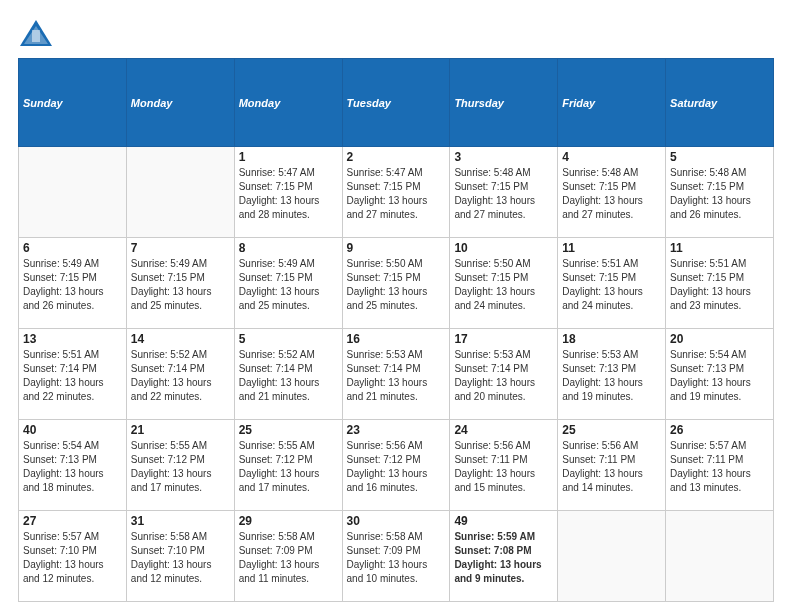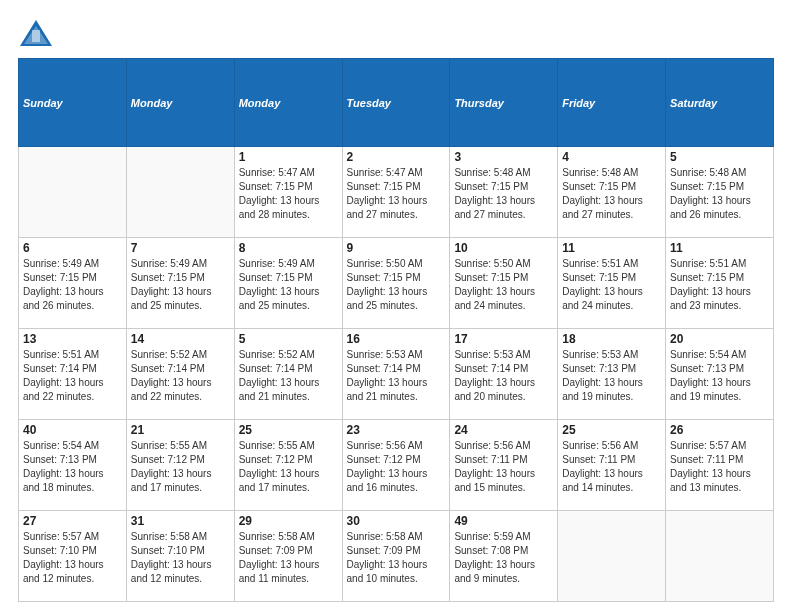--- a/index.html
+++ b/index.html
@@ -346,21 +346,21 @@
           </td>
           <td>
             <span class="day-num">30</span>
             <div class="day-info" style="white-space: pre-line;">Sunrise: 5:58 AM
 Sunset: 7:09 PM
 Daylight: 13 hours
 and 10 minutes.</div>
           </td>
           <td>
             <span class="day-num">49</span>
-            <div class="day-info" style="white-space: pre-line;">Sunrise: 5:59 AM
+            <div class="day-info" style="white-space: pre-line; font-weight: bold;">Sunrise: 5:59 AM
 Sunset: 7:08 PM
 Daylight: 13 hours
 and 9 minutes.</div>
           </td>
           <td class="empty"></td>
           <td class="empty"></td>
         </tr>
       </tbody>
   </table>
 </div>

